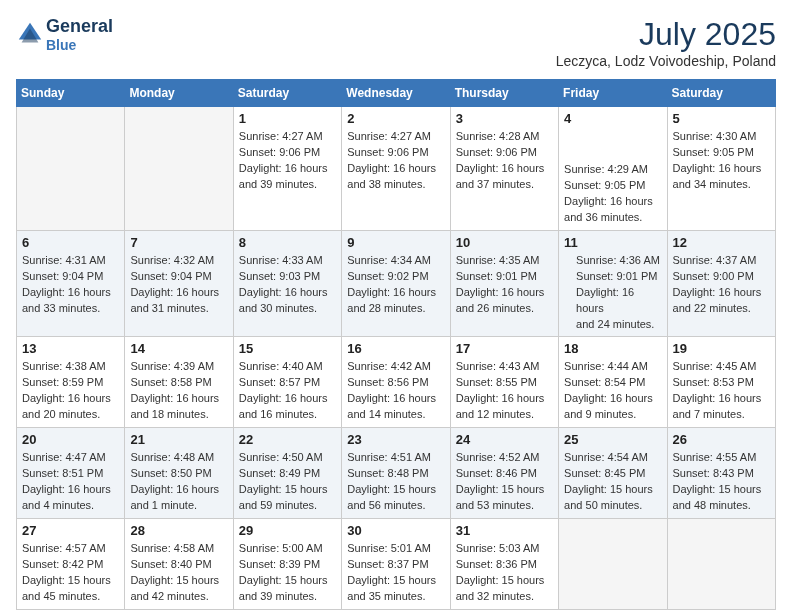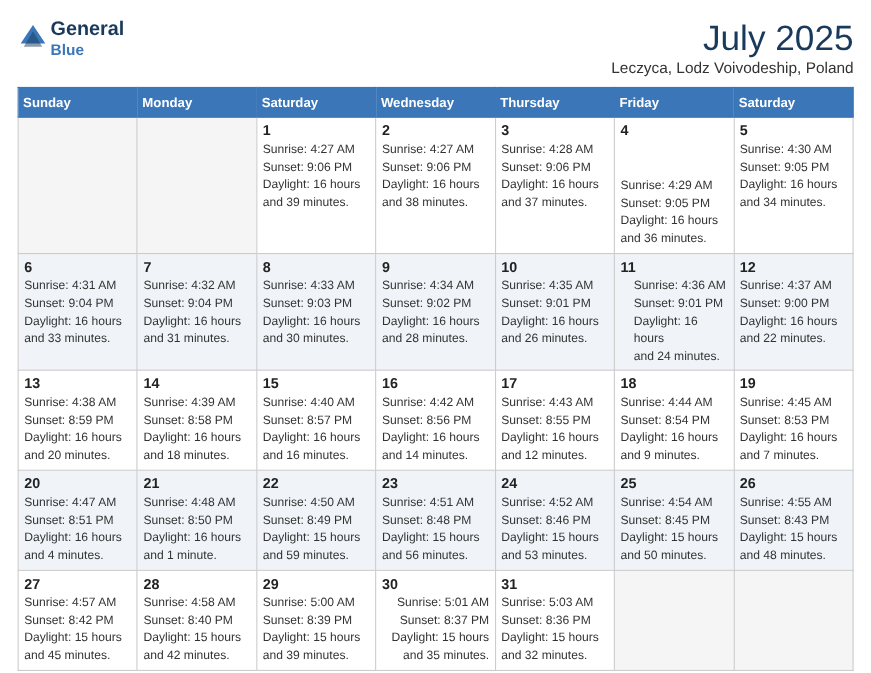--- a/index.html
+++ b/index.html
@@ -319,21 +319,21 @@
         </td>
         <td>
           <div class="day-number">29</div>
           <div class="day-info" style="white-space: pre-line;">Sunrise: 5:00 AM
 Sunset: 8:39 PM
 Daylight: 15 hours
 and 39 minutes.</div>
         </td>
         <td>
           <div class="day-number">30</div>
-          <div class="day-info" style="white-space: pre-line; text-align: right;">Sunrise: 5:01 AM
+          <div class="day-info" style="white-space: pre-line;">Sunrise: 5:01 AM
 Sunset: 8:37 PM
 Daylight: 15 hours
 and 35 minutes.</div>
         </td>
         <td>
           <div class="day-number">31</div>
           <div class="day-info" style="white-space: pre-line;">Sunrise: 5:03 AM
 Sunset: 8:36 PM
 Daylight: 15 hours
 and 32 minutes.</div>

